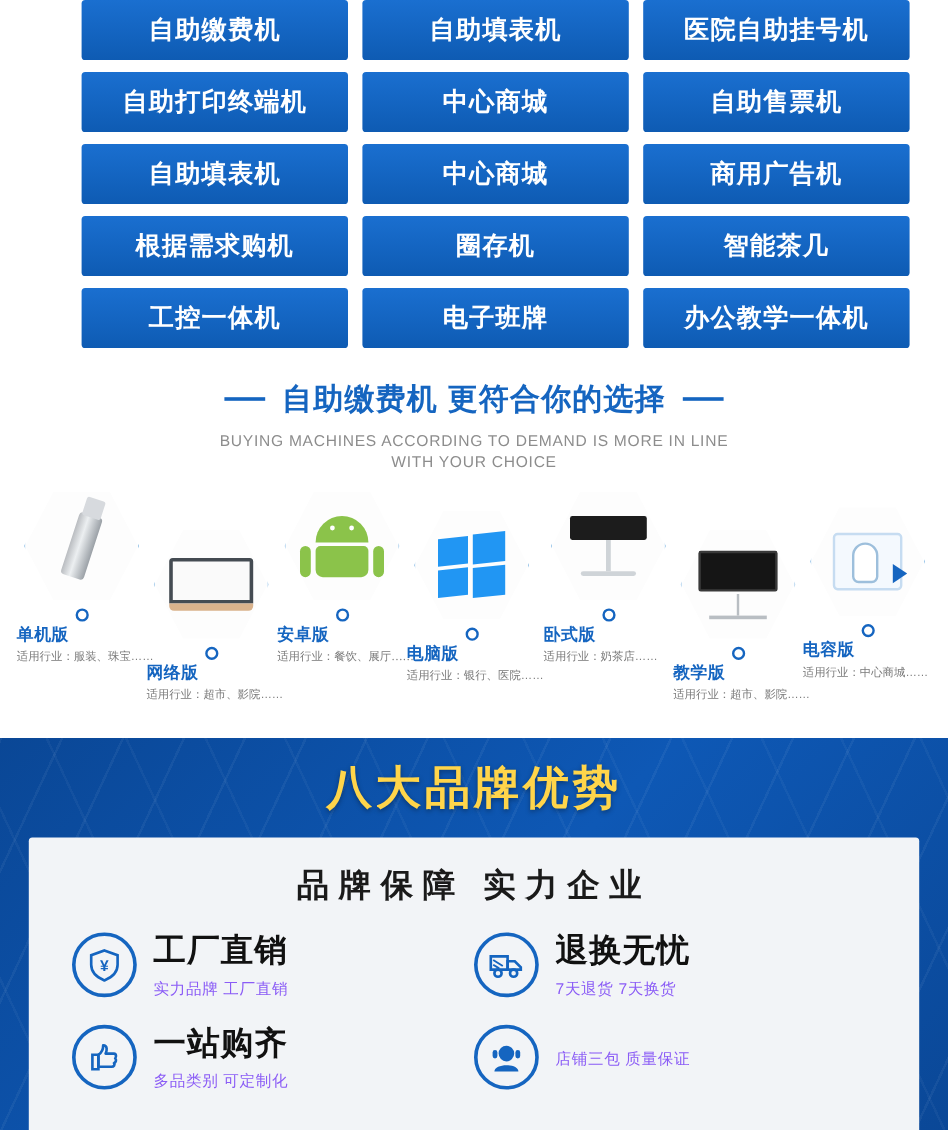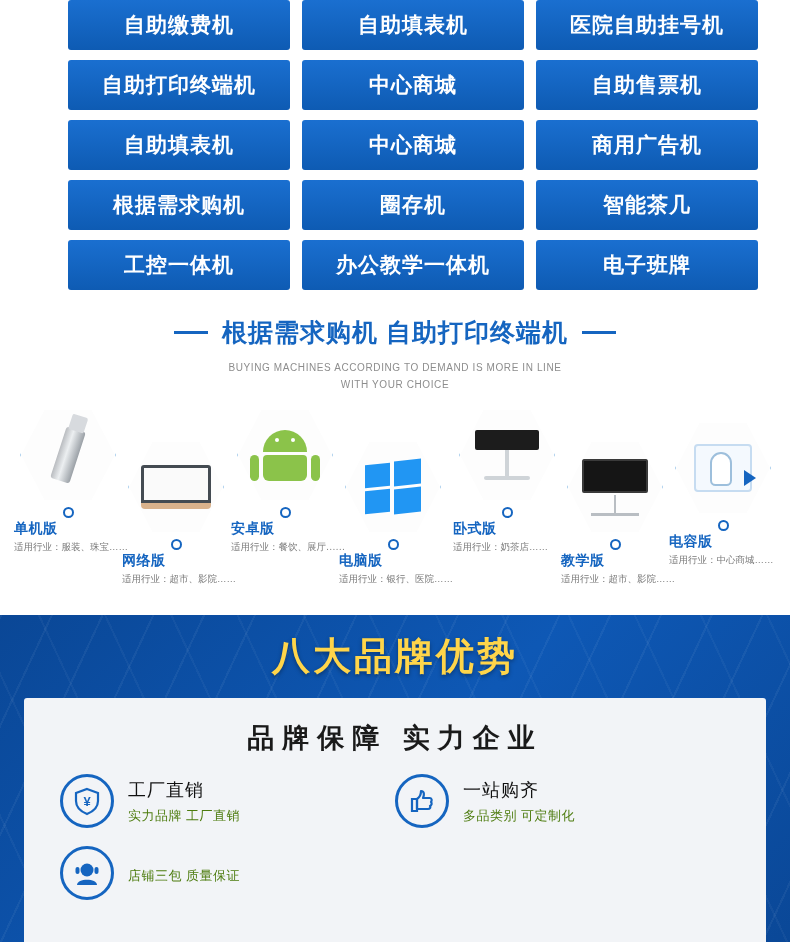--- a/index.html
+++ b/index.html
@@ -45,21 +45,21 @@
     letter-spacing: 1px;
   }
   .dash {
     display: inline-block;
     width: 34px; height: 3px;
     background: #1565c0;
   }
   .demand-sub {
     margin-top: 10px;
     color: #8d8d8d;
-    font-size: 10px;
+    font-size: 13px;
     letter-spacing: 0.6px;
     line-height: 17px;
   }
 
   
   .versions {
     position: relative;
     height: 208px;
     margin-top: 8px;
   }
@@ -224,24 +224,24 @@
   .adv-item { display: flex; align-items: center; gap: 14px; }
   .adv-ico {
     width: 54px; height: 54px; flex: 0 0 54px;
     border: 3px solid #1565c0;
     border-radius: 50%;
     display: flex; align-items: center; justify-content: center;
     color: #1565c0;
     background: #f2f4f7;
   }
   .adv-txt .t1 {
-    font-size: 18px; font-weight: normal; color: #111; letter-spacing: 1px;
+    font-size: 27px; font-weight: bold; color: #111; letter-spacing: 1px;
   }
   .adv-txt .t2 {
-    font-size: 13px; color: #4d7c0f; margin-top: 5px; letter-spacing: 0.5px;
+    font-size: 13px; color: #8b5cf6; margin-top: 5px; letter-spacing: 0.5px;
   }
   svg { display: block; }
 </style>
 </head>
 <body>
 
 <div class="page">
 
   <div class="cat-grid">
     <div class="cat-cell">自助缴费机</div>
@@ -250,28 +250,28 @@
     <div class="cat-cell">自助打印终端机</div>
     <div class="cat-cell">中心商城</div>
     <div class="cat-cell">自助售票机</div>
     <div class="cat-cell">自助填表机</div>
     <div class="cat-cell">中心商城</div>
     <div class="cat-cell">商用广告机</div>
     <div class="cat-cell">根据需求购机</div>
     <div class="cat-cell">圈存机</div>
     <div class="cat-cell">智能茶几</div>
     <div class="cat-cell">工控一体机</div>
+    <div class="cat-cell">电子班牌</div>
     <div class="cat-cell">办公教学一体机</div>
-    <div class="cat-cell">电子班牌</div>
   </div>
 
   <div class="demand">
     <div class="demand-title">
       <span class="dash"></span>
-      <span>根据需求购机  自助打印终端机</span>
+      <span>自助缴费机  更符合你的选择</span>
       <span class="dash"></span>
     </div>
     <div class="demand-sub">
       <div>BUYING MACHINES ACCORDING TO DEMAND IS MORE IN LINE</div>
       <div>WITH YOUR CHOICE</div>
     </div>
   </div>
 
   <div class="versions">
 
@@ -310,21 +310,21 @@
             <div class="head"></div>
               <div class="body"></div>
           </div>
         </div>
       </div>
       <div class="ver-dot"></div>
       <div class="ver-name">安卓版</div>
       <div class="ver-ind">适用行业：餐饮、展厅……</div>
     </div>
 
-    <div class="ver" style="left:339px; top:38px;">
+    <div class="ver" style="left:339px; top:22px;">
       <div class="hexwrap">
         <div class="hex"></div>
         <div class="hex-inner">
           <div class="art-win">
             <span class="q1"></span>
               <span class="q2"></span>
               <span class="q3"></span>
               <span class="q4"></span>
           </div>
         </div>
@@ -397,20 +397,35 @@
               <path d="M15 3 L26 7 V15 C26 22 20 26 15 28 C10 26 4 22 4 15 V7 Z" fill="none" stroke="#1565c0" stroke-width="2.2"></path>
               <text x="15" y="20" text-anchor="middle" font-size="13" font-family="Liberation Sans, sans-serif" font-weight="bold" fill="#1565c0">¥</text>
             </svg>
           </div>
           <div class="adv-txt">
             <div class="t1">工厂直销</div>
             <div class="t2">实力品牌 工厂直销</div>
           </div>
         </div>
 
+        <div class="adv-item">
+          <div class="adv-ico">
+            <svg width="32" height="28" viewBox="0 0 32 28">
+              <path d="M3 7 h14 v11 H3 Z" fill="none" stroke="#1565c0" stroke-width="2.2"></path>
+              <path d="M17 11 h6 l5 5 v2 h-11 Z" fill="none" stroke="#1565c0" stroke-width="2.2"></path>
+              <circle cx="9" cy="21" r="3" fill="none" stroke="#1565c0" stroke-width="2.2"></circle>
+              <circle cx="22" cy="21" r="3" fill="none" stroke="#1565c0" stroke-width="2.2"></circle>
+              <path d="M5 10 l8 5 M5 14 l5 3" stroke="#1565c0" stroke-width="1.6"></path>
+            </svg>
+          </div>
+          <div class="adv-txt">
+            <div class="t1">退换无忧</div>
+            <div class="t2">7天退货 7天换货</div>
+          </div>
+        </div>
 
         <div class="adv-item">
           <div class="adv-ico">
             <svg width="28" height="28" viewBox="0 0 28 28">
               <path d="M9 12 v12 H4 V12 Z" fill="none" stroke="#1565c0" stroke-width="2.2"></path>
               <path d="M9 12 C12 10 13 7 13 4 C17 4 16 9 15 11 h7 c2 0 2 3 1 4 c1 1 1 3 -1 4 c1 1 0 3 -2 3 h-11 Z" fill="none" stroke="#1565c0" stroke-width="2.2" stroke-linejoin="round"></path>
             </svg>
           </div>
           <div class="adv-txt">
             <div class="t1">一站购齐</div>

